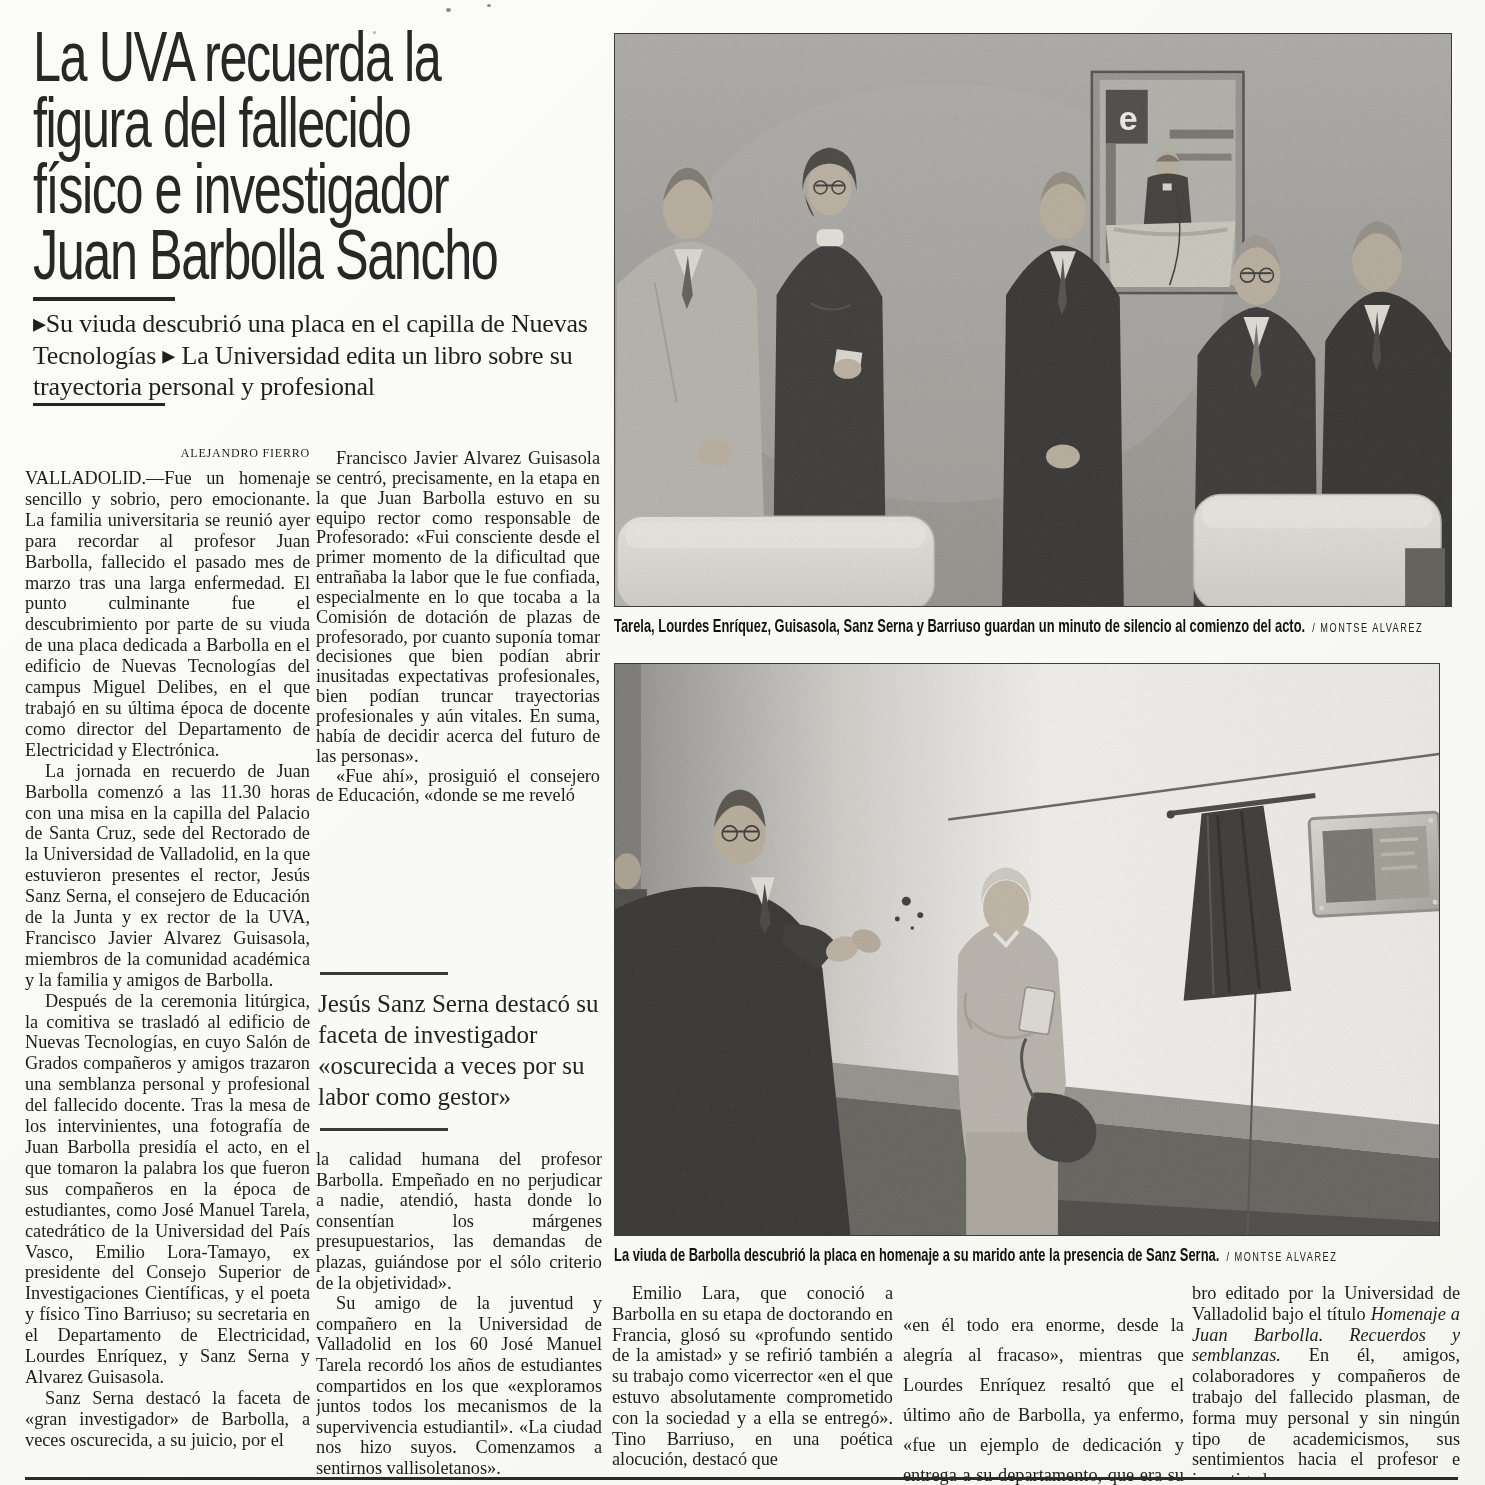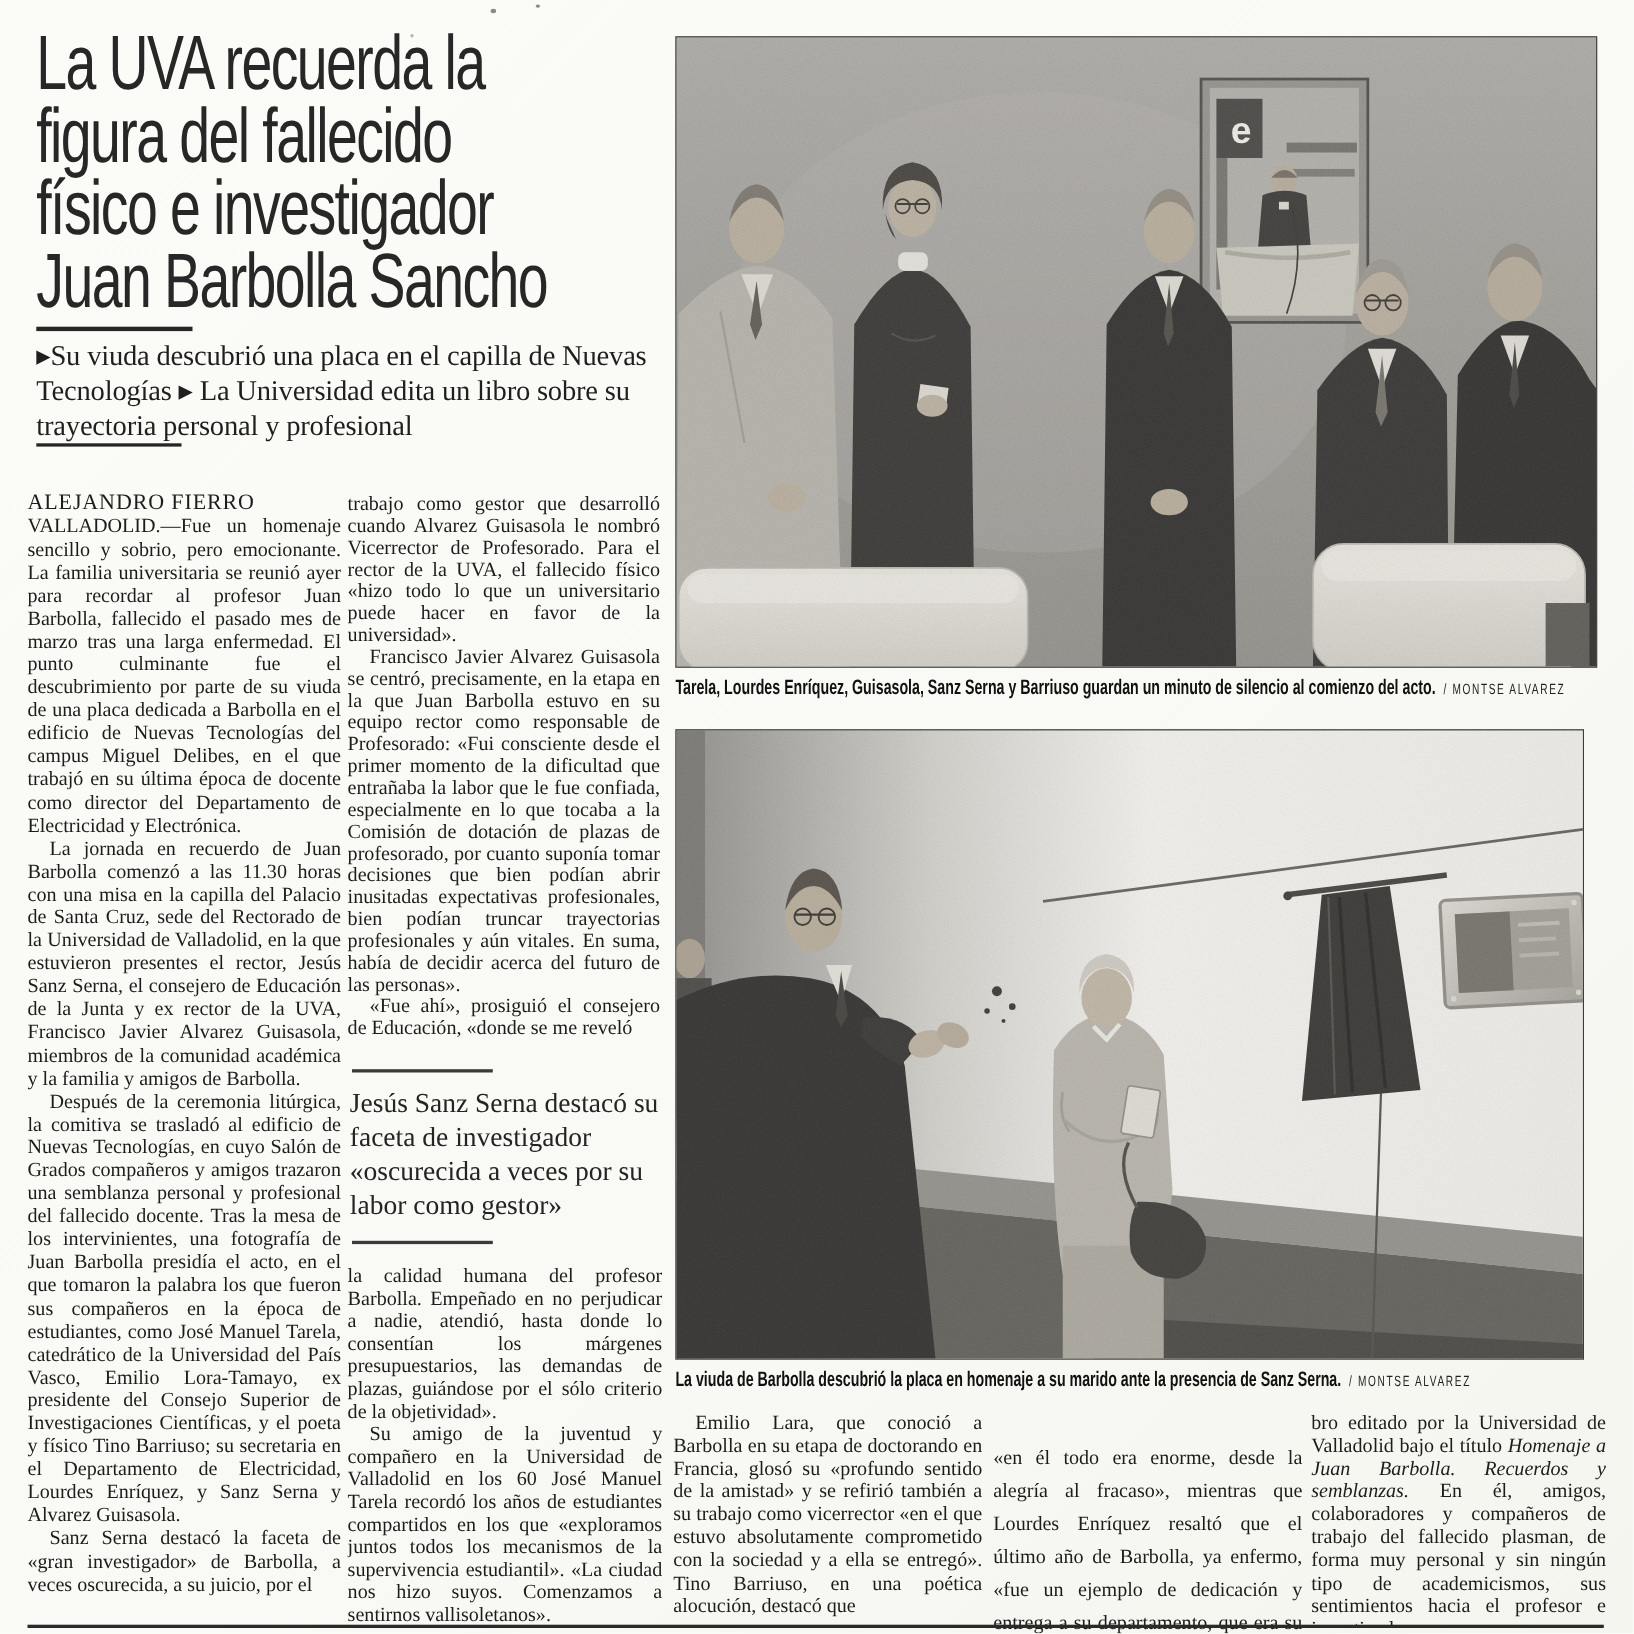--- a/index.html
+++ b/index.html
@@ -19,21 +19,21 @@
   
   .rule{background:#262626;}
   .rule-top{left:33px;top:297px;width:142px;height:4px;}
   .rule-sub{left:33px;top:403px;width:132px;height:3px;}
   .rule-q1{left:320px;top:972px;width:128px;height:2.5px;background:#3a3a3a;}
   .rule-q2{left:320px;top:1128px;width:128px;height:2.5px;background:#3a3a3a;}
   .rule-bottom{left:25px;top:1477px;width:1433px;height:3px;background:#2a2a2a;}
   
   .subhead{left:33px;top:308px;width:578px;margin:0;font-size:26px;line-height:31.5px;
     color:#1f1f1f;letter-spacing:-0.2px;}
-  .byline{left:25px;top:446px;width:285px;text-align:left;font-size:20px;
+  .byline{left:25px;top:446px;width:285px;text-align:right;font-size:12px;
     letter-spacing:0.8px;color:#1d1d1d;}
   
   .col{font-size:18.3px;text-align:justify;overflow:hidden;}
   .col p{margin:0;}
   .col p.ind{text-indent:20px;}
   .col1{left:25px;top:468px;width:285px;height:1008px;line-height:20.9px;}
   .col2top{left:316px;top:449px;width:284px;height:518px;line-height:19.85px;}
   .col2bottom{left:316px;top:1149px;width:286px;height:330px;line-height:20.6px;}
   .col3{left:612px;top:1283px;width:281px;height:196px;line-height:20.8px;}
   .col4{left:903px;top:1310px;width:281px;height:196px;line-height:30px;}
@@ -80,21 +80,20 @@
 <div class="abs byline">ALEJANDRO FIERRO</div>
 
 <div class="abs col col1">
   <p>VALLADOLID.—Fue un homenaje sencillo y sobrio, pero emocionante. La familia universitaria se reunió ayer para recordar al profesor Juan Barbolla, fallecido el pasado mes de marzo tras una larga enfermedad. El punto culminante fue el descubrimiento por parte de su viuda de una placa dedicada a Barbolla en el edificio de Nuevas Tecnologías del campus Miguel Delibes, en el que trabajó en su última época de docente como director del Departamento de Electricidad y Electrónica.</p>
   <p class="ind">La jornada en recuerdo de Juan Barbolla comenzó a las 11.30 horas con una misa en la capilla del Palacio de Santa Cruz, sede del Rectorado de la Universidad de Valladolid, en la que estuvieron presentes el rector, Jesús Sanz Serna, el consejero de Educación de la Junta y ex rector de la UVA, Francisco Javier Alvarez Guisasola, miembros de la comunidad académica y la familia y amigos de Barbolla.</p>
   <p class="ind">Después de la ceremonia litúrgica, la comitiva se trasladó al edificio de Nuevas Tecnologías, en cuyo Salón de Grados compañeros y amigos trazaron una semblanza personal y profesional del fallecido docente. Tras la mesa de los intervinientes, una fotografía de Juan Barbolla presidía el acto, en el que tomaron la palabra los que fueron sus compañeros en la época de estudiantes, como José Manuel Tarela, catedrático de la Universidad del País Vasco, Emilio Lora-Tamayo, ex presidente del Consejo Superior de Investigaciones Científicas, y el poeta y físico Tino Barriuso; su secretaria en el Departamento de Electricidad, Lourdes Enríquez, y Sanz Serna y Alvarez Guisasola.</p>
   <p class="ind">Sanz Serna destacó la faceta de «gran investigador» de Barbolla, a veces oscurecida, a su juicio, por el</p>
 </div>
 
 <div class="abs col col2top">
-  <p>trabajo como gestor que desarrolló cuando Alvarez Guisasola le nombró Vicerrector de Profesorado. Para el rector de la UVA, el fallecido físico «hizo todo lo que un universitario puede hacer en favor de la universidad».</p>
   <p class="ind">Francisco Javier Alvarez Guisasola se centró, precisamente, en la etapa en la que Juan Barbolla estuvo en su equipo rector como responsable de Profesorado: «Fui consciente desde el primer momento de la dificultad que entrañaba la labor que le fue confiada, especialmente en lo que tocaba a la Comisión de dotación de plazas de profesorado, por cuanto suponía tomar decisiones que bien podían abrir inusitadas expectativas profesionales, bien podían truncar trayectorias profesionales y aún vitales. En suma, había de decidir acerca del futuro de las personas».</p>
   <p class="ind">«Fue ahí», prosiguió el consejero de Educación, «donde se me reveló</p>
 </div>
 
 <div class="abs rule rule-q1"></div>
 <p class="abs pullquote">Jesús Sanz Serna destacó su faceta de investigador «oscurecida a veces por su labor como gestor»</p>
 <div class="abs rule rule-q2"></div>
 
 <div class="abs col col2bottom">
   <p>la calidad humana del profesor Barbolla. Empeñado en no perjudicar a nadie, atendió, hasta donde lo consentían los márgenes presupuestarios, las demandas de plazas, guiándose por el sólo criterio de la objetividad».</p>

